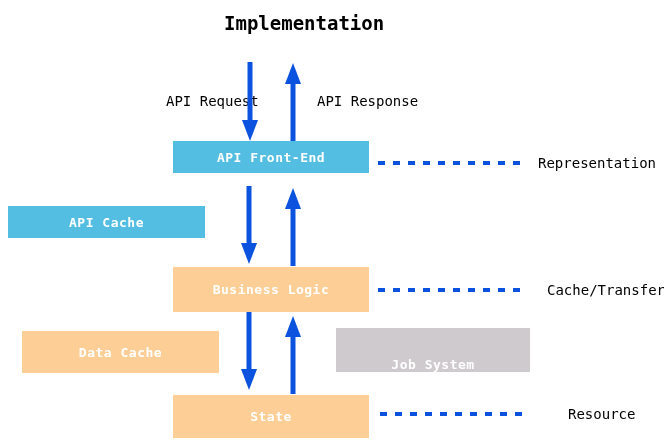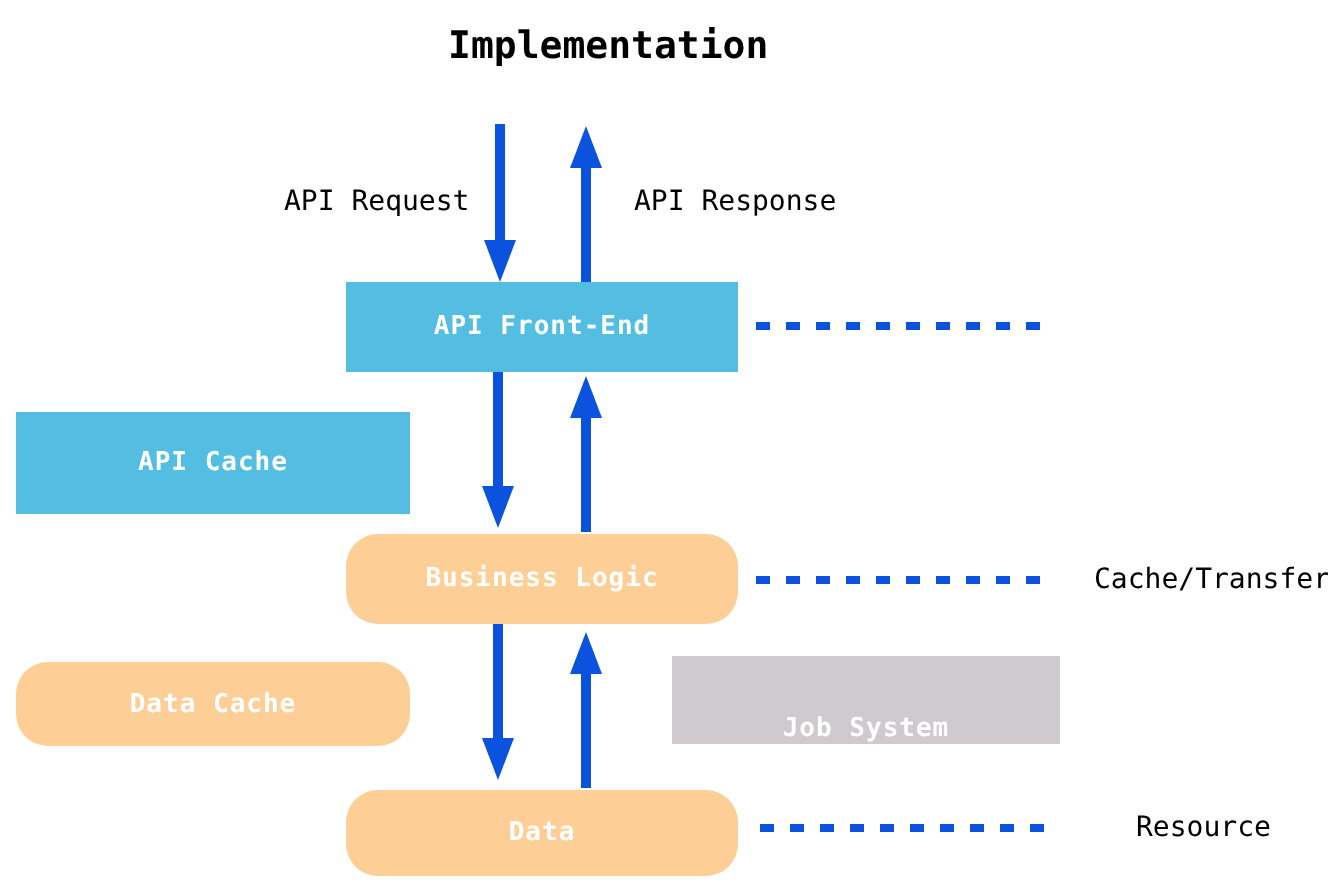--- a/index.html
+++ b/index.html
@@ -31,21 +31,21 @@
     display:flex;
     align-items:center;
     justify-content:center;
     color:var(--box-text);
     font-size:13px;
     font-weight:bold;
     letter-spacing:0.5px;
     white-space:nowrap;
   }
   .box.blue   { background:var(--box-blue); }
-  .box.orange { background:var(--box-orange);border-radius:16px; }
+  .box.orange { background:var(--box-orange); }
   .box.gray   { background:var(--box-gray); }
   .layer-label {
     position:absolute;
     font-size:14px;
     color:var(--text-dark);
     transform:translateY(-50%);
     white-space:nowrap;
   }
   .arrow-layer {
     position:absolute;
@@ -57,21 +57,21 @@
   .arrow-layer polygon    { fill:var(--arrow-blue); }
   .arrow-layer line.dashed{ stroke:var(--arrow-blue); stroke-width:4; stroke-dasharray:7 8; }
 </style>
 </head>
 <body>
 
 <div class="canvas">
 
   <div class="title">Implementation</div>
 
-  <div class="flow-label" style="left:142px; top:93px;">API Request</div>
+  <div class="flow-label" style="left:166px; top:93px;">API Request</div>
   <div class="flow-label" style="left:298px; top:93px;margin-left:19px;">API Response</div>
 
   <svg class="arrow-layer" viewBox="0 0 664 446" xmlns="http://www.w3.org/2000/svg">
 
     <line class="solid" x1="250" y1="62" x2="250" y2="122"></line>
     <polygon points="242,120 258,120 250,141"></polygon>
 
     <line class="solid" x1="293" y1="82" x2="293" y2="141"></line>
     <polygon points="285,84 301,84 293,63"></polygon>
 
@@ -85,40 +85,41 @@
     <polygon points="241,369 257,369 249,390"></polygon>
 
     <line class="solid" x1="293" y1="335" x2="293" y2="394"></line>
     <polygon points="285,337 301,337 293,316"></polygon>
 
     <line class="dashed" x1="378" y1="163" x2="522" y2="163"></line>
     <line class="dashed" x1="378" y1="290" x2="522" y2="290"></line>
     <line class="dashed" x1="380" y1="414" x2="522" y2="414"></line>
   </svg>
 
-  <div class="box blue" style="left:173px; top:141px; width:196px; height:45px;">
+  <div class="box blue" style="left:173px; top:141px; width:196px; height:32px;">
     <span>API Front-End</span>
   </div>
 
-  <div class="box blue" style="left:8px; top:206px; width:197px; height:51px;">
+  <div class="box blue" style="left:8px; top:206px; width:197px; height:32px;">
     <span>API Cache</span>
   </div>
 
   <div class="box orange" style="left:173px; top:267px; width:196px; height:45px;">
     <span>Business Logic</span>
   </div>
 
-  <div class="box orange" style="left:8px; top:331px; width:197px; height:42px;">
+  <div class="box orange" style="left:22px; top:331px; width:197px; height:42px;">
     <span>Data Cache</span>
   </div>
 
   <div class="box gray" style="left:336px; top:328px; width:194px; height:44px;align-items:flex-end;">
     <span>Job System</span>
   </div>
 
   <div class="box orange" style="left:173px; top:395px; width:196px; height:43px;">
-    <span>Data</span>
+    <span>State</span>
   </div>
 
+  <div class="layer-label" style="left:538px; top:163px;">Representation</div>
   <div class="layer-label" style="left:547px; top:290px;">Cache/Transfer</div>
   <div class="layer-label" style="left:568px; top:414px;text-align:center;">Resource</div>
 
 </div>
 
 </body></html>

